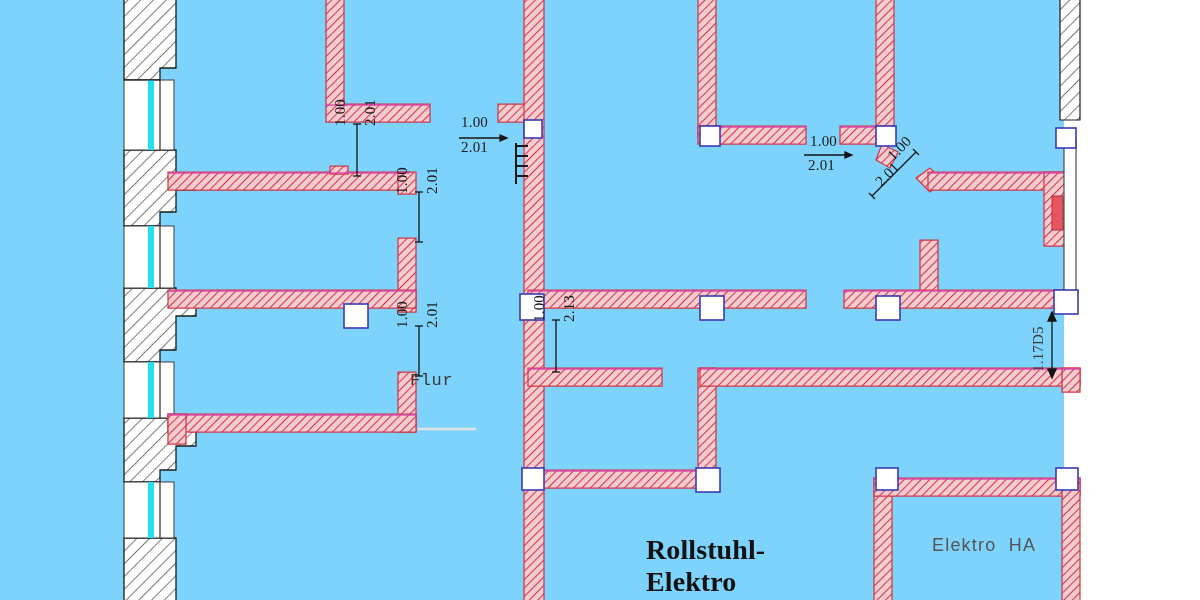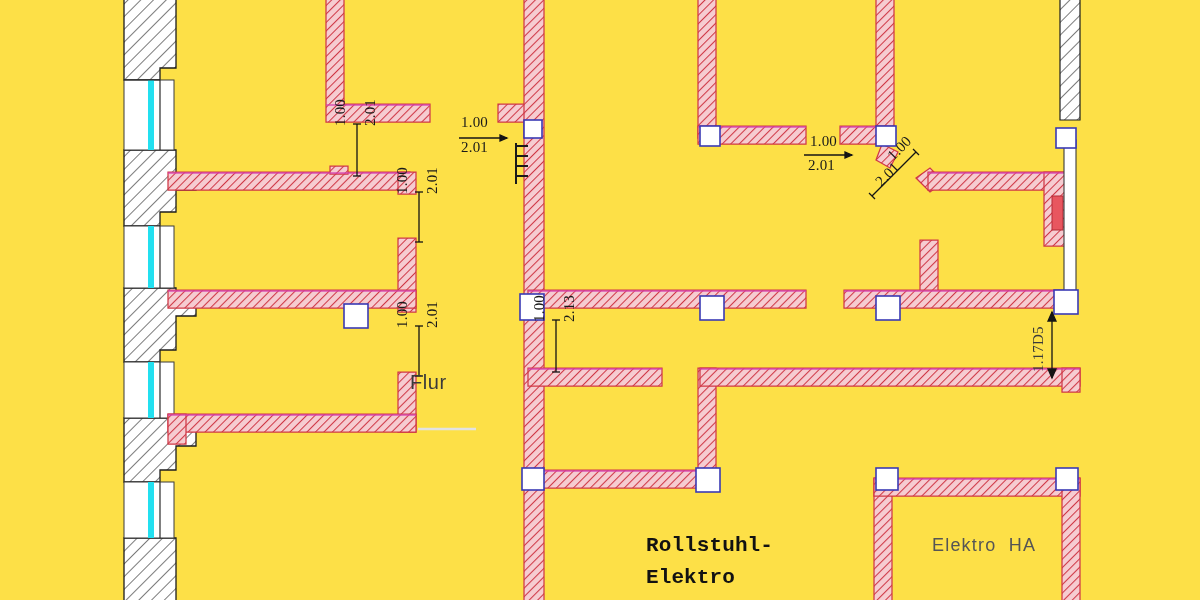--- a/index.html
+++ b/index.html
@@ -1,23 +1,23 @@
 <!DOCTYPE html>
 <html><head>
 <meta charset="utf-8">
 <style>
   html,body{margin:0;padding:0;background:#ffffff;}
   body{width:1200px;height:600px;overflow:hidden;
        font-family:"Liberation Sans", sans-serif;}
-  #plan{position:relative;width:1200px;height:600px;background:#fde047;}
+  #plan{position:relative;width:1064px;height:600px;background:#7dd3fc;}
   svg.layer{position:absolute;left:0;top:0;width:1200px;height:600px;}
   .txt{position:absolute;white-space:pre;color:#222;}
   .dimtxt{font-family:"Liberation Serif", serif;font-size:15px;color:#1a1a1a;letter-spacing:.2px;}
-  .roomlbl{font-family:Liberation Sans, sans-serif;font-size:20px;color:#3a3a3a;letter-spacing:.6px;}
-  .boldlbl{font-family:Liberation Mono, monospace;font-size:21px;font-weight:bold;color:#121212;letter-spacing:.1px;}
+  .roomlbl{font-family:Liberation Mono, monospace;font-size:17px;color:#3a3a3a;letter-spacing:.6px;}
+  .boldlbl{font-family:Liberation Serif, serif;font-size:28px;font-weight:bold;color:#121212;letter-spacing:.1px;}
   .graylbl{font-family:"Liberation Sans", sans-serif;font-size:18px;color:#555;letter-spacing:1.2px;}
 </style>
 </head>
 <body>
 
 <div id="plan">
 
   <svg class="layer" viewBox="0 0 1200 600" preserveAspectRatio="none">
     <defs>
       <pattern id="hatchNew" width="6" height="6" patternTransform="rotate(45)" patternUnits="userSpaceOnUse">

